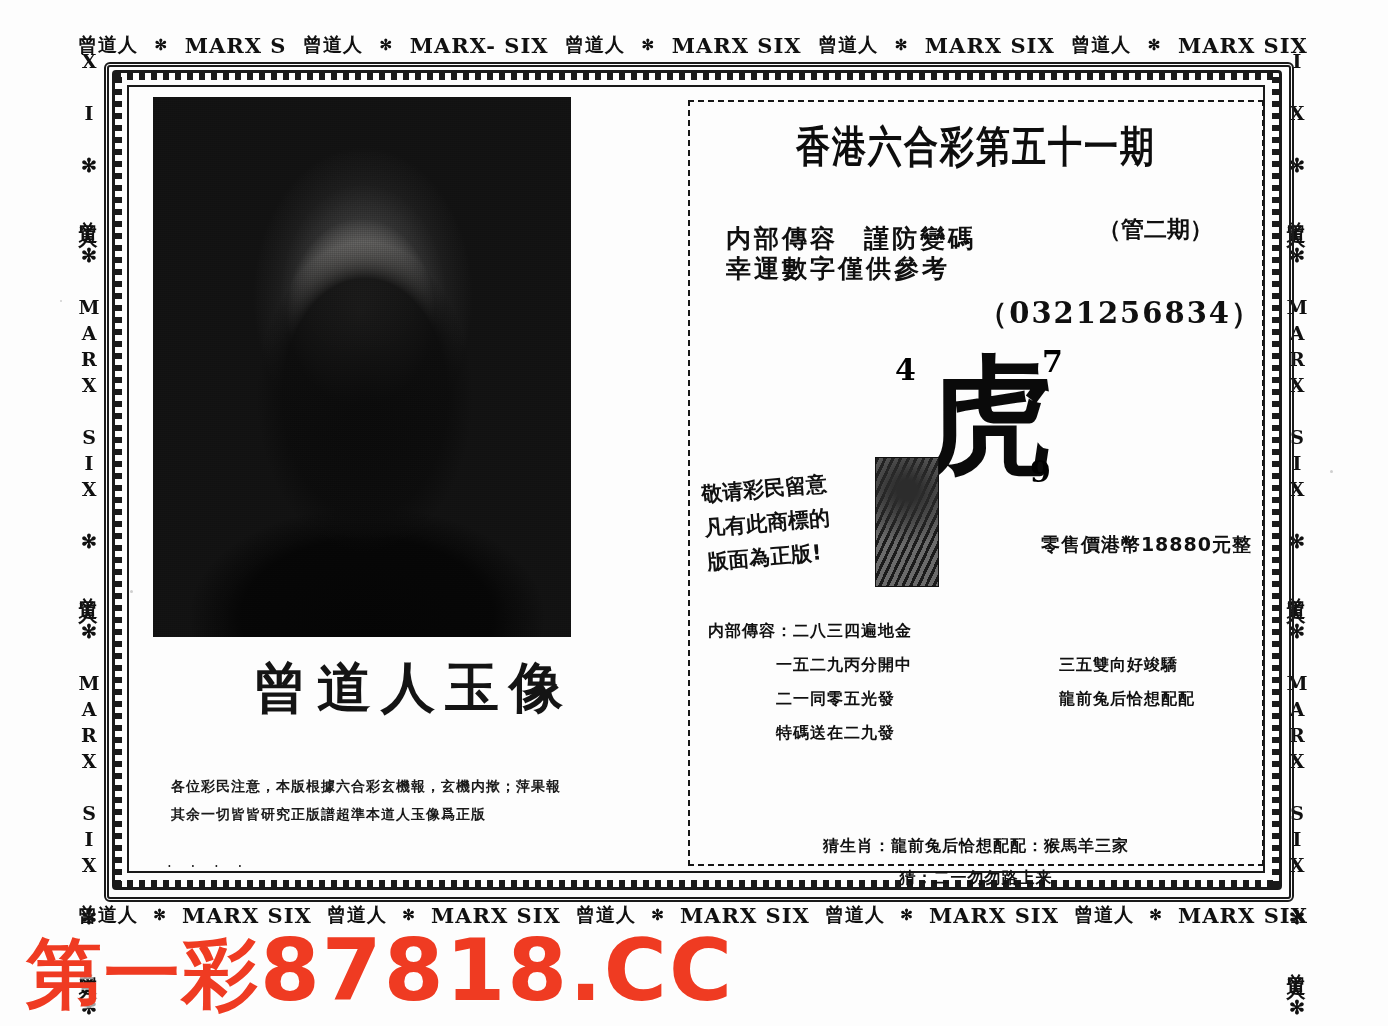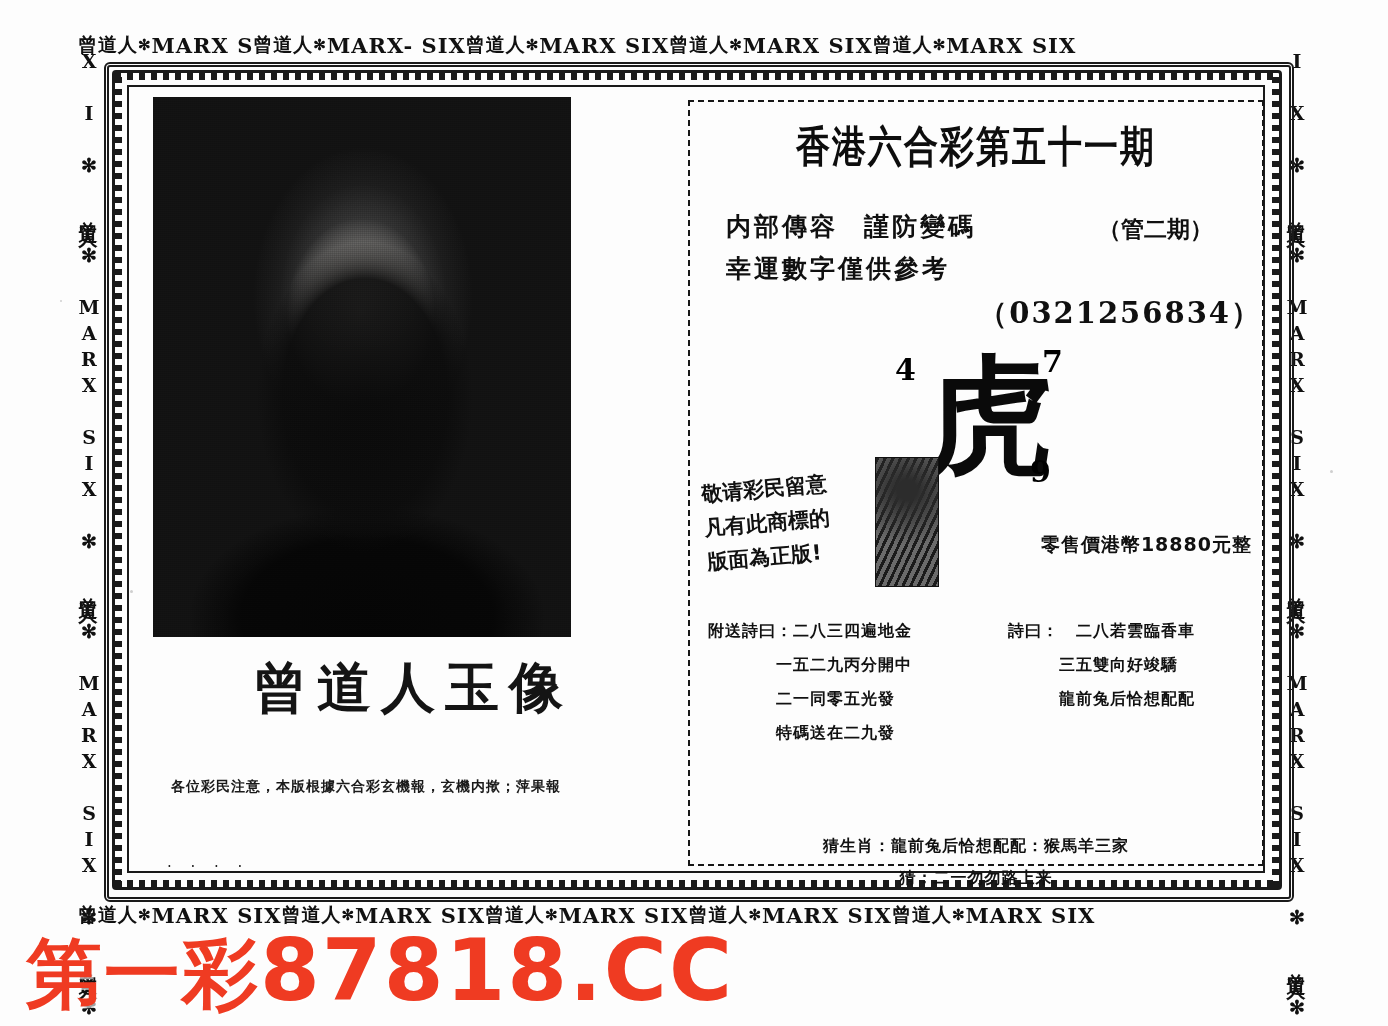--- a/index.html
+++ b/index.html
@@ -19,21 +19,21 @@
   .band{
     position:absolute;
     font-family:"DejaVu Serif","Liberation Serif",serif;
     color:#111;
     white-space:nowrap;
     letter-spacing:1px;
     font-weight:700;
   }
   .band-top{ top:32px; left:78px; width:1230px; font-size:21px; }
   .band-bottom{ top:902px; left:78px; width:1230px; font-size:21px; }
-  .band-row{ display:flex; align-items:center; }
+  .band-row{ display:flex; justify-content:space-between; align-items:center; }
   .band-row span{ display:inline-block; }
   .cn{ font-family:"DejaVu Sans","Liberation Sans",sans-serif; font-weight:700; font-size:19px;}
   .star{ font-size:15px; }
 
   .side{
     position:absolute;
     writing-mode:vertical-rl;
     text-orientation:upright;
     font-family:"DejaVu Serif","Liberation Serif",serif;
     font-weight:700;font-size:19px;color:#111;
@@ -121,21 +121,21 @@
     position:absolute;left:0;top:22px;width:100%;
     text-align:center;
     font-family:"DejaVu Sans","Liberation Sans",sans-serif;
     font-weight:700;font-size:34px;letter-spacing:2px;color:#0d0d0d;
     transform:scaleY(1.25);
   }
   .rp-line{
     position:absolute;font-family:"DejaVu Sans","Liberation Sans",sans-serif;
     font-weight:700;color:#101010;
   }
-  .rp-l1{ left:36px; top:108px; font-size:25px; letter-spacing:3px;}
+  .rp-l1{ left:36px; top:120px; font-size:25px; letter-spacing:3px;}
   .rp-l1 .gap{ display:inline-block;width:26px;}
   .rp-l2{ left:36px; top:150px; font-size:25px; letter-spacing:3px;}
   .rp-period{ left:408px; top:112px; font-size:23px;}
   .rp-num{
     left:0;top:192px;width:100%;text-align:right;font-size:29px;
     font-family:"DejaVu Serif","Liberation Serif",serif;font-weight:700;letter-spacing:2px;
   }
   .zodiac{
     position:absolute;left:235px;top:250px;
     font-size:128px;font-weight:700;color:#0a0a0a;
@@ -226,20 +226,21 @@
   <div class="frame-inner"></div>
 
   <div class="left-col">
     <div class="portrait-box">
       <div class="portrait"></div>
       <div class="grain"></div>
     </div>
     <div class="portrait-title">曾道人玉像</div>
     <div class="left-note">
       <div>各位彩民注意，本版根據六合彩玄機報，玄機内揿；萍果報</div>
+      <div>其余一切皆皆研究正版譜超準本道人玉像爲正版</div>
     </div>
     <div class="dots">· · · ·</div>
   </div>
 
   <div class="right-panel">
     <div class="rp-title">香港六合彩第五十一期</div>
 
     <div class="rp-line rp-l1">
       <span>内部傳容</span><span class="gap"></span><span>謹防變碼</span>
     </div>
@@ -260,24 +261,21 @@
       <div>敬请彩民留意</div>
       <div>凡有此商標的</div>
       <div>版面為正版!</div>
     </div>
 
     <div class="price">零售價港幣18880元整</div>
 
     <div class="poem">
       <div class="poem-row">
         <div class="poem-a">
-          <span>附送詩曰：</span><span>二八三四遍地金</span>
-        </div>
-        <div class="poem-b">
-          <span>詩曰：</span>　<span>二八若雲臨香車</span>
+          <span>内部傳容：</span><span>二八三四遍地金</span>
         </div>
       </div>
       <div class="poem-row">
         <div class="poem-a">　　　　<span>一五二九丙分開中</span></div>
         <div class="poem-b">　　　<span>三五雙向好竣驕</span></div>
       </div>
       <div class="poem-row">
         <div class="poem-a">　　　　<span>二一同零五光發</span></div>
         <div class="poem-b">　　　<span>龍前兔后恰想配配</span></div>
       </div>

